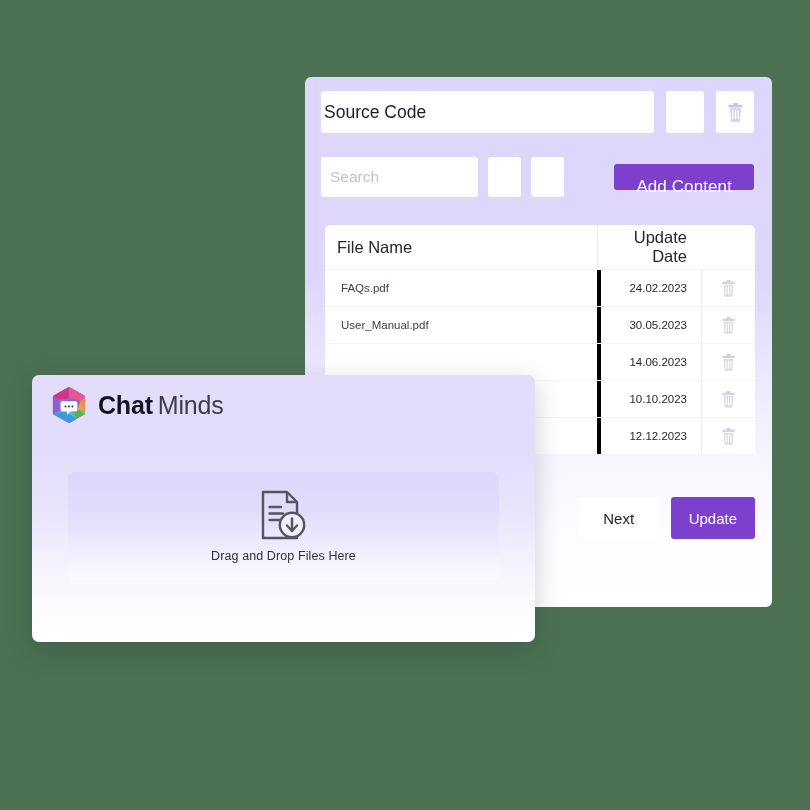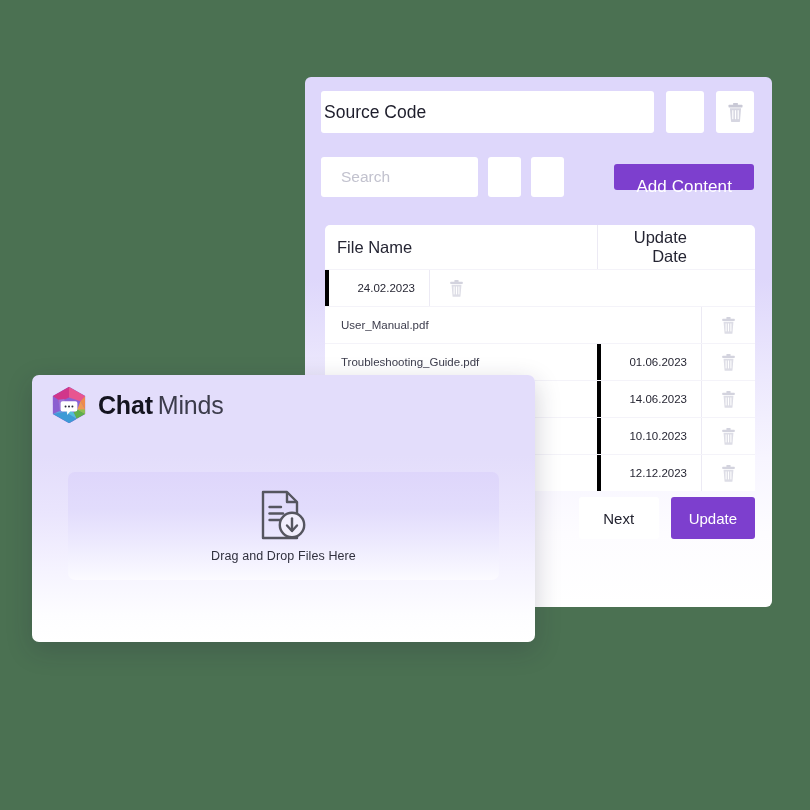--- a/index.html
+++ b/index.html
@@ -87,21 +87,20 @@
   }
 
   #search-wrap {
     width: 157px;
     height: 40px;
     flex: 0 0 auto;
     background: #fff;
     border-radius: 3px;
     display: flex;
     align-items: flex-end;
-    padding-left: 11px;
   }
 
   #search-input {
     border: none;
     outline: none;
     background: transparent;
     flex: 1;
     height: 100%;
     margin-left: 9px;
     font-family: "Liberation Sans", sans-serif;
@@ -345,61 +344,49 @@
 
   <div id="file-table">
 
     <div class="tbl-row tbl-head">
       <div class="c-name">File Name</div>
       <div class="c-date" style="justify-content:flex-start;padding-left:16px;">Update Date</div>
       <div class="c-act"></div>
     </div>
 
     <div class="tbl-row tbl-body-row">
+      <div class="c-name">FAQs.pdf</div>
       <div class="c-date">24.02.2023</div>
       <div class="c-act">
         <svg width="15" height="17" viewBox="0 0 17 19">
           <rect x="1.5" y="1.8" width="14" height="2.6" rx="0.6" fill="#d3d3de"></rect>
           <rect x="6.1" y="0" width="4.8" height="2.1" rx="0.6" fill="#d3d3de"></rect>
           <path d="M2.9 5.2 h11.2 l-1.1 13.1 a0.7 0.7 0 0 1 -0.7 0.6 H4.7 a0.7 0.7 0 0 1 -0.7 -0.6 Z" fill="#dddde6"></path>
           <rect x="5.2" y="7.2" width="1.2" height="9" fill="#ffffff"></rect>
           <rect x="7.9" y="7.2" width="1.2" height="9" fill="#ffffff"></rect>
           <rect x="10.6" y="7.2" width="1.2" height="9" fill="#ffffff"></rect>
         </svg>
       </div>
     </div>
 
     <div class="tbl-row tbl-body-row">
       <div class="c-name">User_Manual.pdf</div>
+      <div class="c-date">30.05.2023</div>
       <div class="c-act">
         <svg width="15" height="17" viewBox="0 0 17 19">
           <rect x="1.5" y="1.8" width="14" height="2.6" rx="0.6" fill="#d3d3de"></rect>
           <rect x="6.1" y="0" width="4.8" height="2.1" rx="0.6" fill="#d3d3de"></rect>
           <path d="M2.9 5.2 h11.2 l-1.1 13.1 a0.7 0.7 0 0 1 -0.7 0.6 H4.7 a0.7 0.7 0 0 1 -0.7 -0.6 Z" fill="#dddde6"></path>
           <rect x="5.2" y="7.2" width="1.2" height="9" fill="#ffffff"></rect>
           <rect x="7.9" y="7.2" width="1.2" height="9" fill="#ffffff"></rect>
           <rect x="10.6" y="7.2" width="1.2" height="9" fill="#ffffff"></rect>
         </svg>
       </div>
     </div>
 
-    <div class="tbl-row tbl-body-row">
-      <div class="c-name">Troubleshooting_Guide.pdf</div>
-      <div class="c-date">01.06.2023</div>
-      <div class="c-act">
-        <svg width="15" height="17" viewBox="0 0 17 19">
-          <rect x="1.5" y="1.8" width="14" height="2.6" rx="0.6" fill="#d3d3de"></rect>
-          <rect x="6.1" y="0" width="4.8" height="2.1" rx="0.6" fill="#d3d3de"></rect>
-          <path d="M2.9 5.2 h11.2 l-1.1 13.1 a0.7 0.7 0 0 1 -0.7 0.6 H4.7 a0.7 0.7 0 0 1 -0.7 -0.6 Z" fill="#dddde6"></path>
-          <rect x="5.2" y="7.2" width="1.2" height="9" fill="#ffffff"></rect>
-          <rect x="7.9" y="7.2" width="1.2" height="9" fill="#ffffff"></rect>
-          <rect x="10.6" y="7.2" width="1.2" height="9" fill="#ffffff"></rect>
-        </svg>
-      </div>
-    </div>
 
     <div class="tbl-row tbl-body-row">
       <div class="c-name"></div>
       <div class="c-date">14.06.2023</div>
       <div class="c-act">
         <svg width="15" height="17" viewBox="0 0 17 19">
           <rect x="1.5" y="1.8" width="14" height="2.6" rx="0.6" fill="#d3d3de"></rect>
           <rect x="6.1" y="0" width="4.8" height="2.1" rx="0.6" fill="#d3d3de"></rect>
           <path d="M2.9 5.2 h11.2 l-1.1 13.1 a0.7 0.7 0 0 1 -0.7 0.6 H4.7 a0.7 0.7 0 0 1 -0.7 -0.6 Z" fill="#dddde6"></path>
           <rect x="5.2" y="7.2" width="1.2" height="9" fill="#ffffff"></rect>

